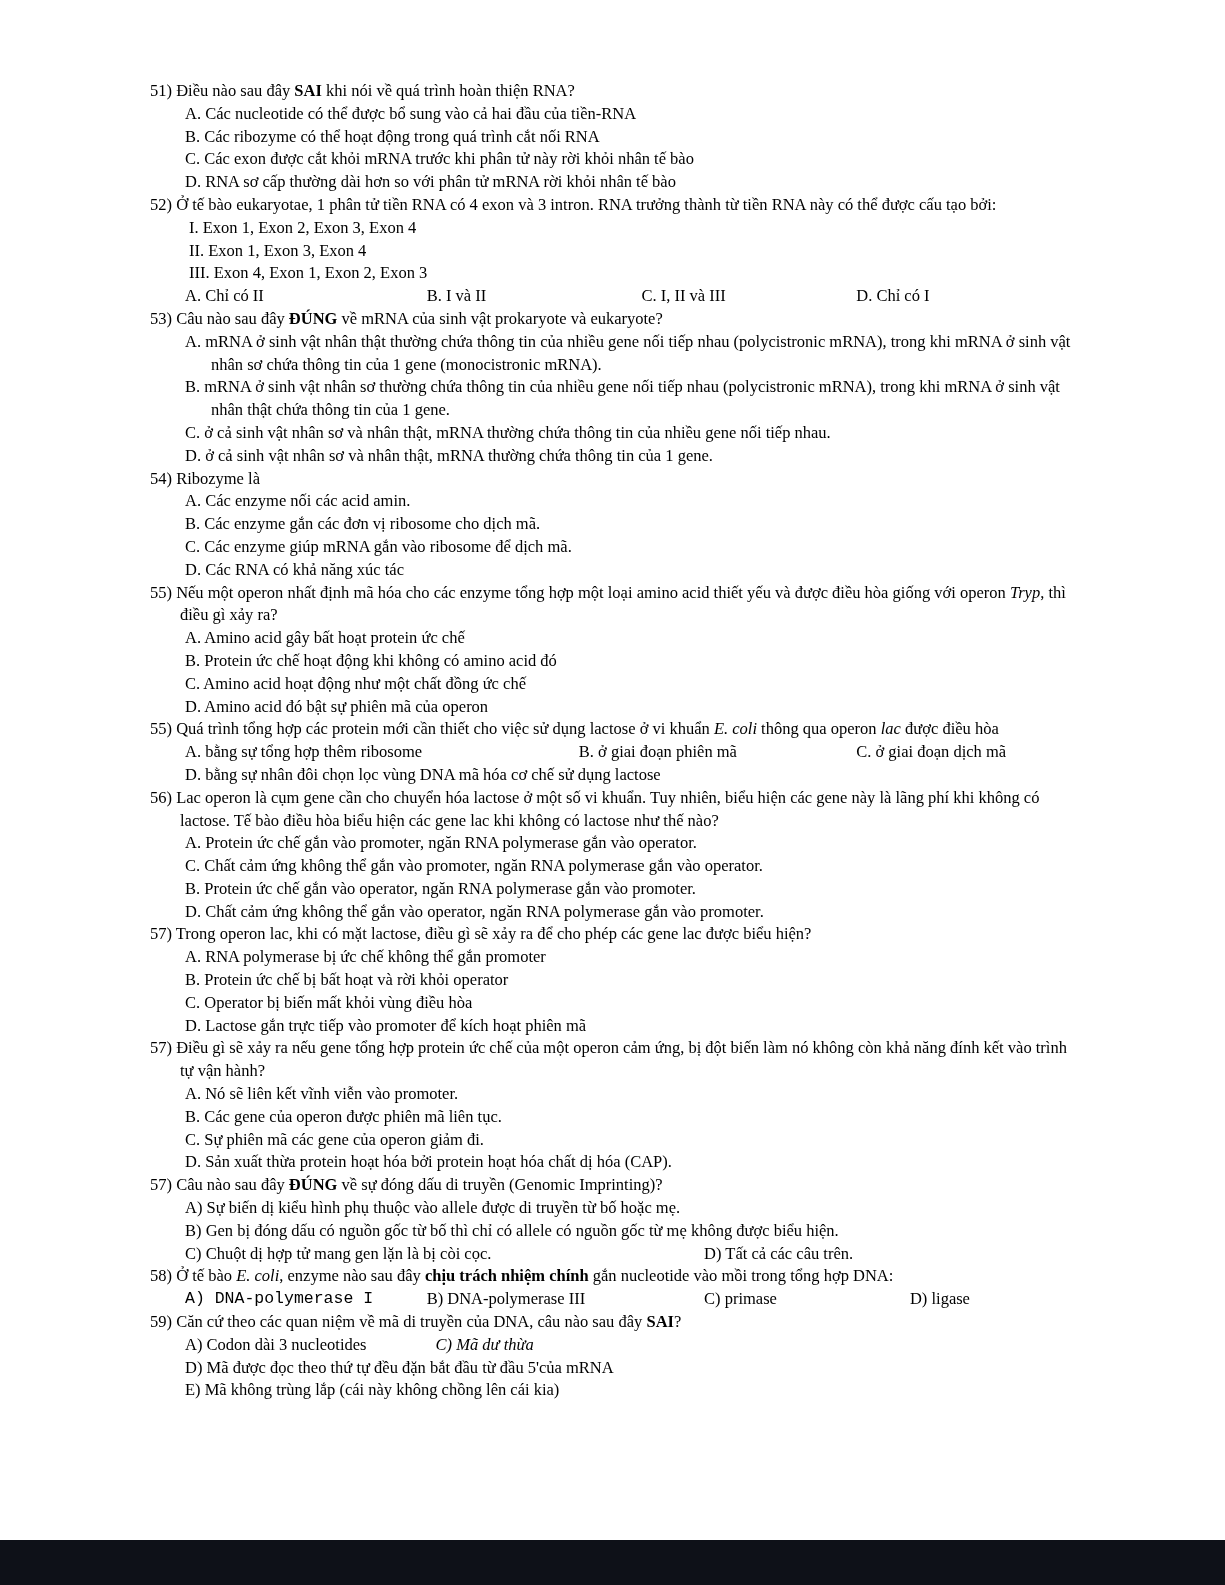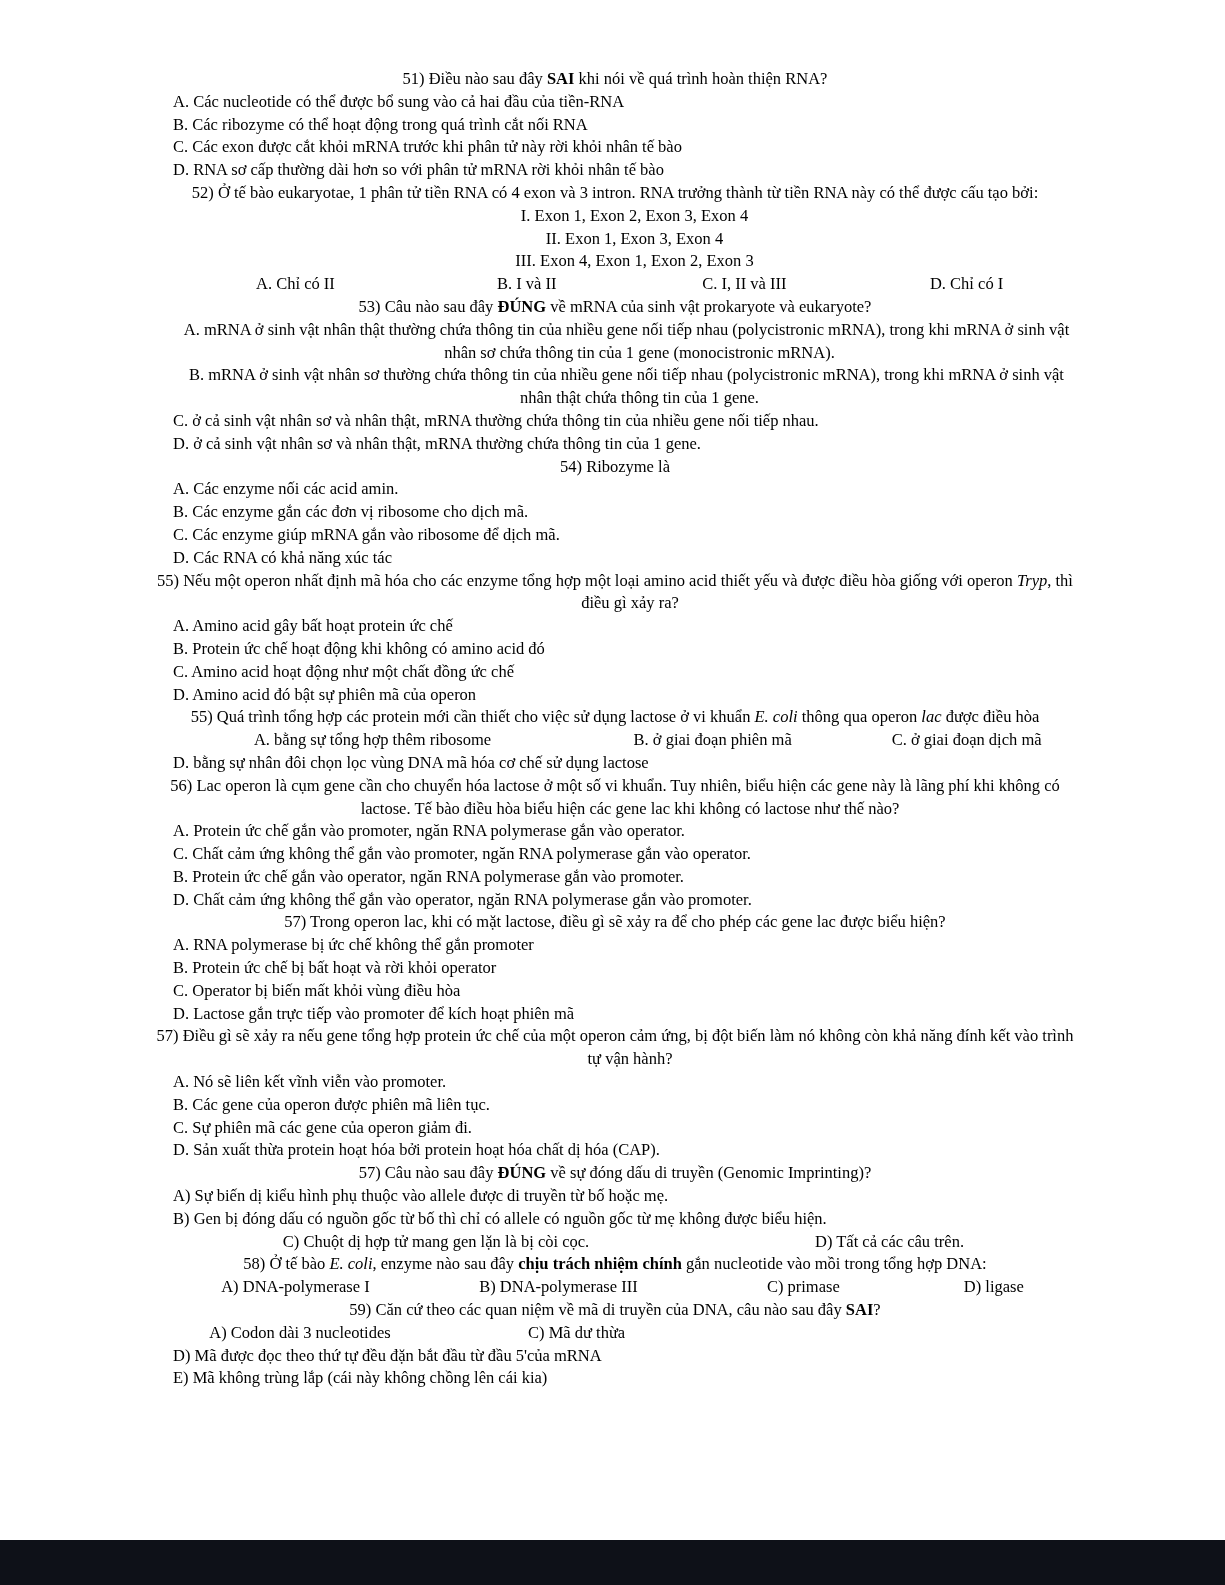--- a/index.html
+++ b/index.html
@@ -2,25 +2,25 @@
 <html><head>
 <meta charset="utf-8">
 <style>
   * { margin:0; padding:0; box-sizing:border-box; }
   html,body { background:#ffffff; }
   body {
     width:1225px; height:1585px; position:relative; overflow:hidden;
     font-family:"Liberation Serif","DejaVu Serif",serif;
     font-size:16.5px; line-height:22.8px; color:#000;
   }
-  .content { position:absolute; top:68px; left:150px; width:930px;text-align:center; }
+  .content { position:absolute; top:80px; left:150px; width:930px; }
   .question { margin:0; }
   .stem.hang { padding-left:30px; text-indent:-30px; }
   .sub { margin-left:39px; }
-  .opt-row { margin-left:23px; display:flex; align-items:flex-start; }
+  .opt-row { margin-left:35px; display:flex; align-items:flex-start; }
   .opt { padding-left:26px; text-indent:-26px; flex:0 0 auto; max-width:100%; }
   .opt-row .opt:only-child { flex:0 1 auto; }
   .b { font-weight:bold; }
   .i { font-style:italic; }
   .footer-bar { position:absolute; left:0; right:0; bottom:0; height:45px; background:#0e1118; }
 </style>
 </head>
 <body>
 
 <main class="content">
@@ -162,31 +162,31 @@
           <div class="opt"><span>B) Gen bị đóng dấu có nguồn gốc từ bố thì chỉ có allele có nguồn gốc từ mẹ không được biểu hiện.</span></div>
         </div>
         <div class="opt-row">
           <div class="opt" style="width: 58%;"><span>C) Chuột dị hợp tử mang gen lặn là bị còi cọc.</span></div>
           <div class="opt" style="width: 42%;"><span>D) Tất cả các câu trên.</span></div>
         </div>
       </div>
       <div class="question">
         <div class="stem hang"><span>58) </span><span>Ở tế bào </span><span class="i">E. coli</span><span>, enzyme nào sau đây </span><span class="b">chịu trách nhiệm chính</span><span> gắn nucleotide vào mồi trong tổng hợp DNA:</span></div>
         <div class="opt-row">
-          <div class="opt" style="width: 27%;"><span>A) DNA-polymerase I</span></div>
+          <div class="opt" style="width: 27%; font-family: Liberation Mono, monospace;"><span>A) DNA-polymerase I</span></div>
           <div class="opt" style="width: 31%;"><span>B) DNA-polymerase III</span></div>
           <div class="opt" style="width: 23%;"><span>C) primase</span></div>
           <div class="opt" style="width: 19%;"><span>D) ligase</span></div>
         </div>
       </div>
       <div class="question">
         <div class="stem hang"><span>59) </span><span>Căn cứ theo các quan niệm về mã di truyền của DNA, câu nào sau đây </span><span class="b">SAI</span><span>?</span></div>
         <div class="opt-row">
           <div class="opt" style="width: 28%;"><span>A) Codon dài 3 nucleotides</span></div>
-          <div class="opt" style="width: 33%;"><span>C) Mã dư thừa</span></div>
+          <div class="opt" style="width: 33%; font-style: italic;"><span>C) Mã dư thừa</span></div>
         </div>
         <div class="opt-row">
           <div class="opt"><span>D) Mã được đọc theo thứ tự đều đặn bắt đầu từ đầu 5'của mRNA</span></div>
         </div>
         <div class="opt-row">
           <div class="opt"><span>E) Mã không trùng lắp (cái này không chồng lên cái kia)</span></div>
         </div>
       </div>
     </div>
 </main>

